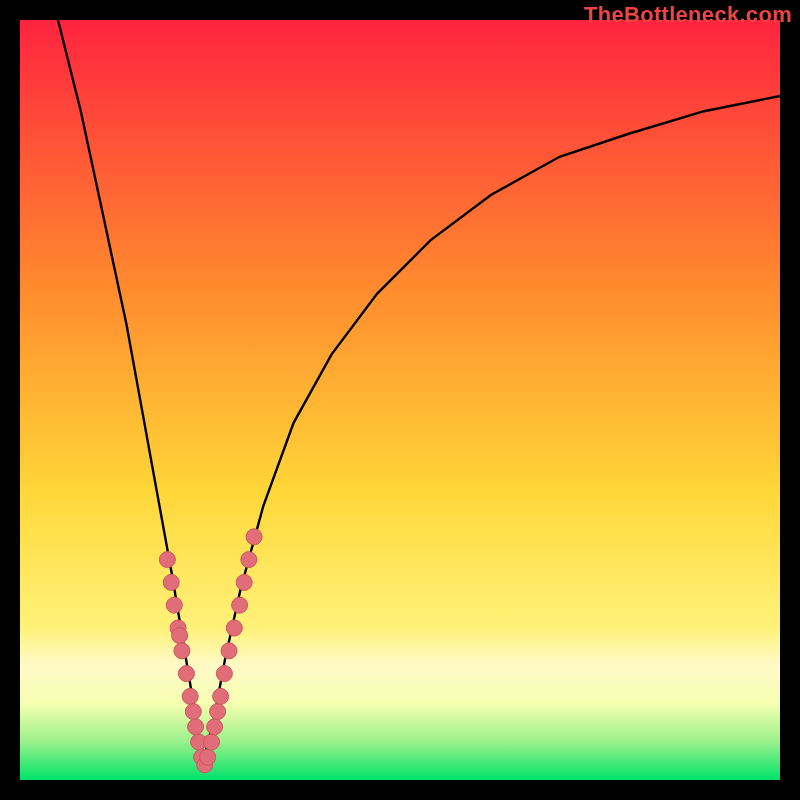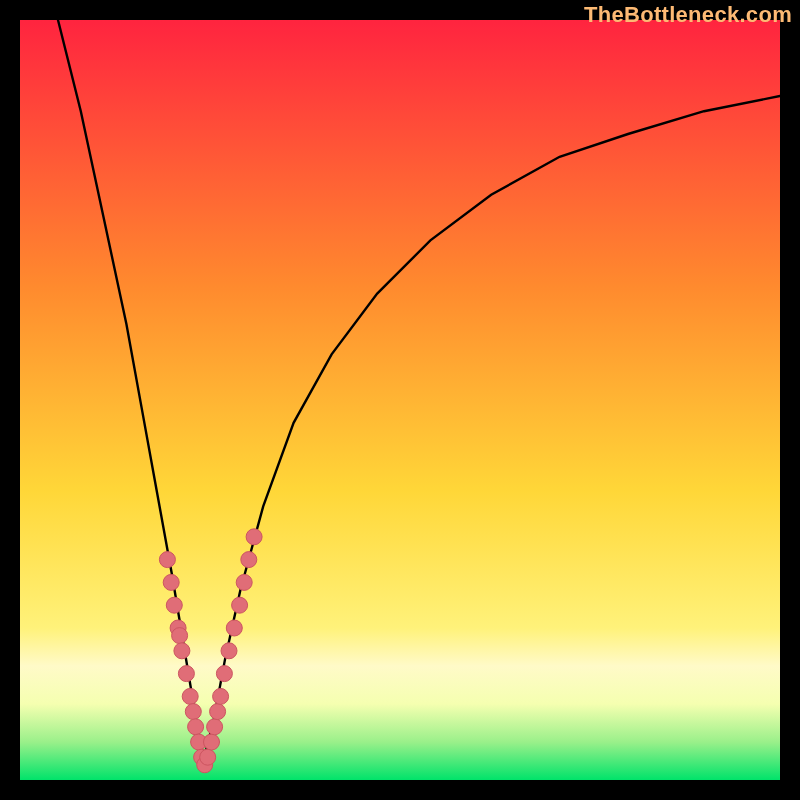--- a/index.html
+++ b/index.html
@@ -25,21 +25,21 @@
     width: 760px;
     height: 760px;
   }
   .watermark {
     position: absolute;
     top: 2px;
     right: 8px;
     font-family: Arial, Helvetica, sans-serif;
     font-size: 22px;
     font-weight: 600;
-    color: #fdba74;
+    color: #ef4444;
     letter-spacing: 0.3px;
   }
   svg { display: block; }
 </style>
 </head>
 <body>
 
 <div class="frame">
   <svg class="plot" viewBox="0 0 760 760">
     <defs>

